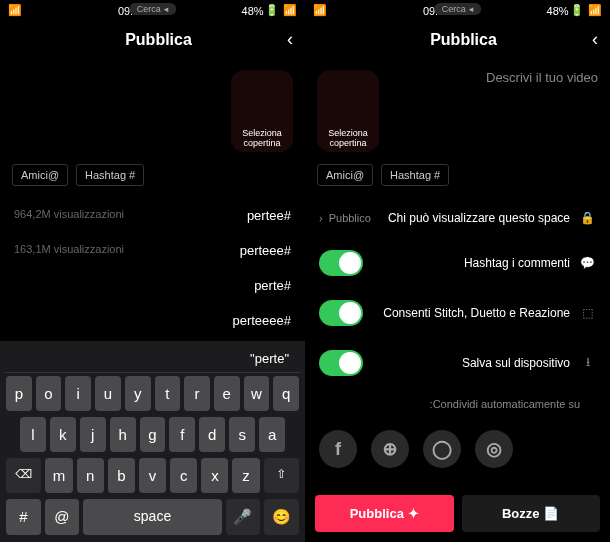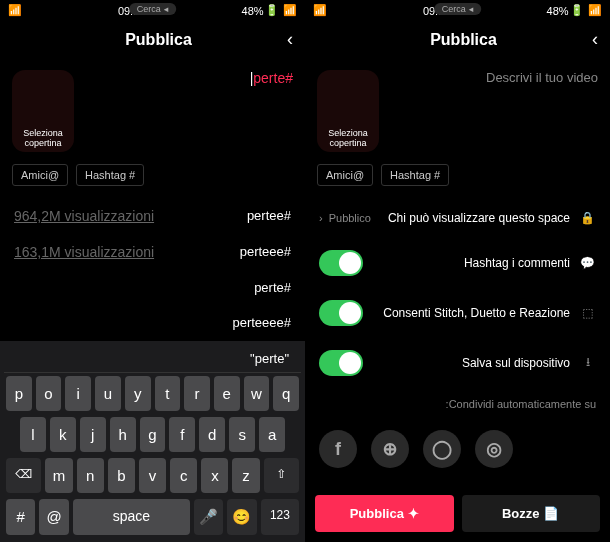--- a/index.html
+++ b/index.html
@@ -25,32 +25,32 @@
     .chip { border: 1px solid #333; border-radius: 3px; padding: 4px 8px; color: #ccc; font-size: 11px; display: flex; align-items: center; gap: 3px; }
     
     .setting-row { display: flex; align-items: center; justify-content: space-between; padding: 12px 14px; color: #fff; font-size: 12px; }
     .setting-left { display: flex; align-items: center; gap: 10px; }
     .setting-icon { width: 16px; height: 16px; display: flex; align-items: center; justify-content: center; color: #888; }
     .setting-right { display: flex; align-items: center; gap: 6px; color: #888; font-size: 11px; }
     
     .toggle { width: 44px; height: 26px; background: #34c759; border-radius: 13px; position: relative; }
     .toggle::after { content: ''; position: absolute; width: 22px; height: 22px; background: #fff; border-radius: 50%; top: 2px; right: 2px; }
     
-    .share-section { padding: 10px 14px; color: #888; font-size: 11px; }
+    .share-section { padding: 10px 30px; color: #888; font-size: 11px; }
     .share-icons { display: flex; gap: 14px; padding: 10px 14px; justify-content: flex-end; }
     .share-icon { width: 38px; height: 38px; border-radius: 50%; background: #2a2a2a; display: flex; align-items: center; justify-content: center; color: #aaa; font-size: 18px; font-weight: bold; }
     
     .bottom-buttons { display: flex; gap: 8px; padding: 10px; position: absolute; bottom: 0; width: 100%; }
     .btn { flex: 1; padding: 11px; border-radius: 4px; text-align: center; font-size: 13px; font-weight: 600; display: flex; align-items: center; justify-content: center; gap: 4px; }
     .btn-draft { background: #1c1c1c; color: #fff; }
     .btn-publish { background: #fe2c55; color: #fff; }
     
     .suggestions { }
     .suggestion-row { display: flex; justify-content: space-between; padding: 10px 14px; color: #fff; font-size: 13px; }
-    .suggestion-count { color: #666; font-size: 14px; text-decoration: underline; }
+    .suggestion-count { color: #666; font-size: 11px; }
     
     .keyboard { position: absolute; bottom: 0; width: 100%; background: #1c1c1e; padding: 4px; }
     .kb-suggestion { text-align: right; padding: 6px 12px; color: #fff; font-size: 13px; border-bottom: 1px solid #333; }
     .kb-row { display: flex; gap: 4px; padding: 3px 2px; justify-content: center; }
     .key { flex: 1; background: #4a4a4c; color: #fff; border-radius: 4px; text-align: center; padding: 9px 0; font-size: 15px; min-width: 0; }
     .key-dark { background: #2c2c2e; }
     .key-space { flex: 4; font-size: 14px; }
     .key-wide { flex: 1.3; font-size: 12px; }
     
     .cerca-pill { position: absolute; top: 3px; left: 50%; transform: translateX(-50%); background: #2a2a2a; border-radius: 10px; padding: 1px 8px; font-size: 9px; color: #aaa; display: flex; align-items: center; gap: 3px; }
@@ -142,21 +142,20 @@
       <div class="status-right">
           <span>📶</span>
         </div>
     </div>
     <div class="header">
       <span class="chevron">›</span>
       <span class="header-title">Pubblica</span>
       <span style="width:18px"></span>
     </div>
     <div class="compose-area">
-      <div class="description hashtag"><span>#perte</span><span style="color:#fff">|</span></div>
       <div class="thumbnail">
         <div class="thumb-label">Seleziona copertina</div>
       </div>
     </div>
     <div class="chips">
       <div class="chip"># Hashtag</div>
       <div class="chip">@Amici</div>
     </div>
     <div class="suggestions">
       <div class="suggestion-row">
@@ -204,21 +203,20 @@
         <div class="key">z</div>
         <div class="key">x</div>
         <div class="key">c</div>
         <div class="key">v</div>
         <div class="key">b</div>
         <div class="key">n</div>
         <div class="key">m</div>
         <div class="key key-dark key-wide">⌫</div>
       </div>
       <div class="kb-row">
-        <div class="key key-dark key-wide">123</div>
         <div class="key key-dark">😊</div>
         <div class="key key-dark">🎤</div>
         <div class="key key-space">space</div>
         <div class="key">@</div>
         <div class="key">#</div>
       </div>
     </div>
   </div>
 </div>
 

